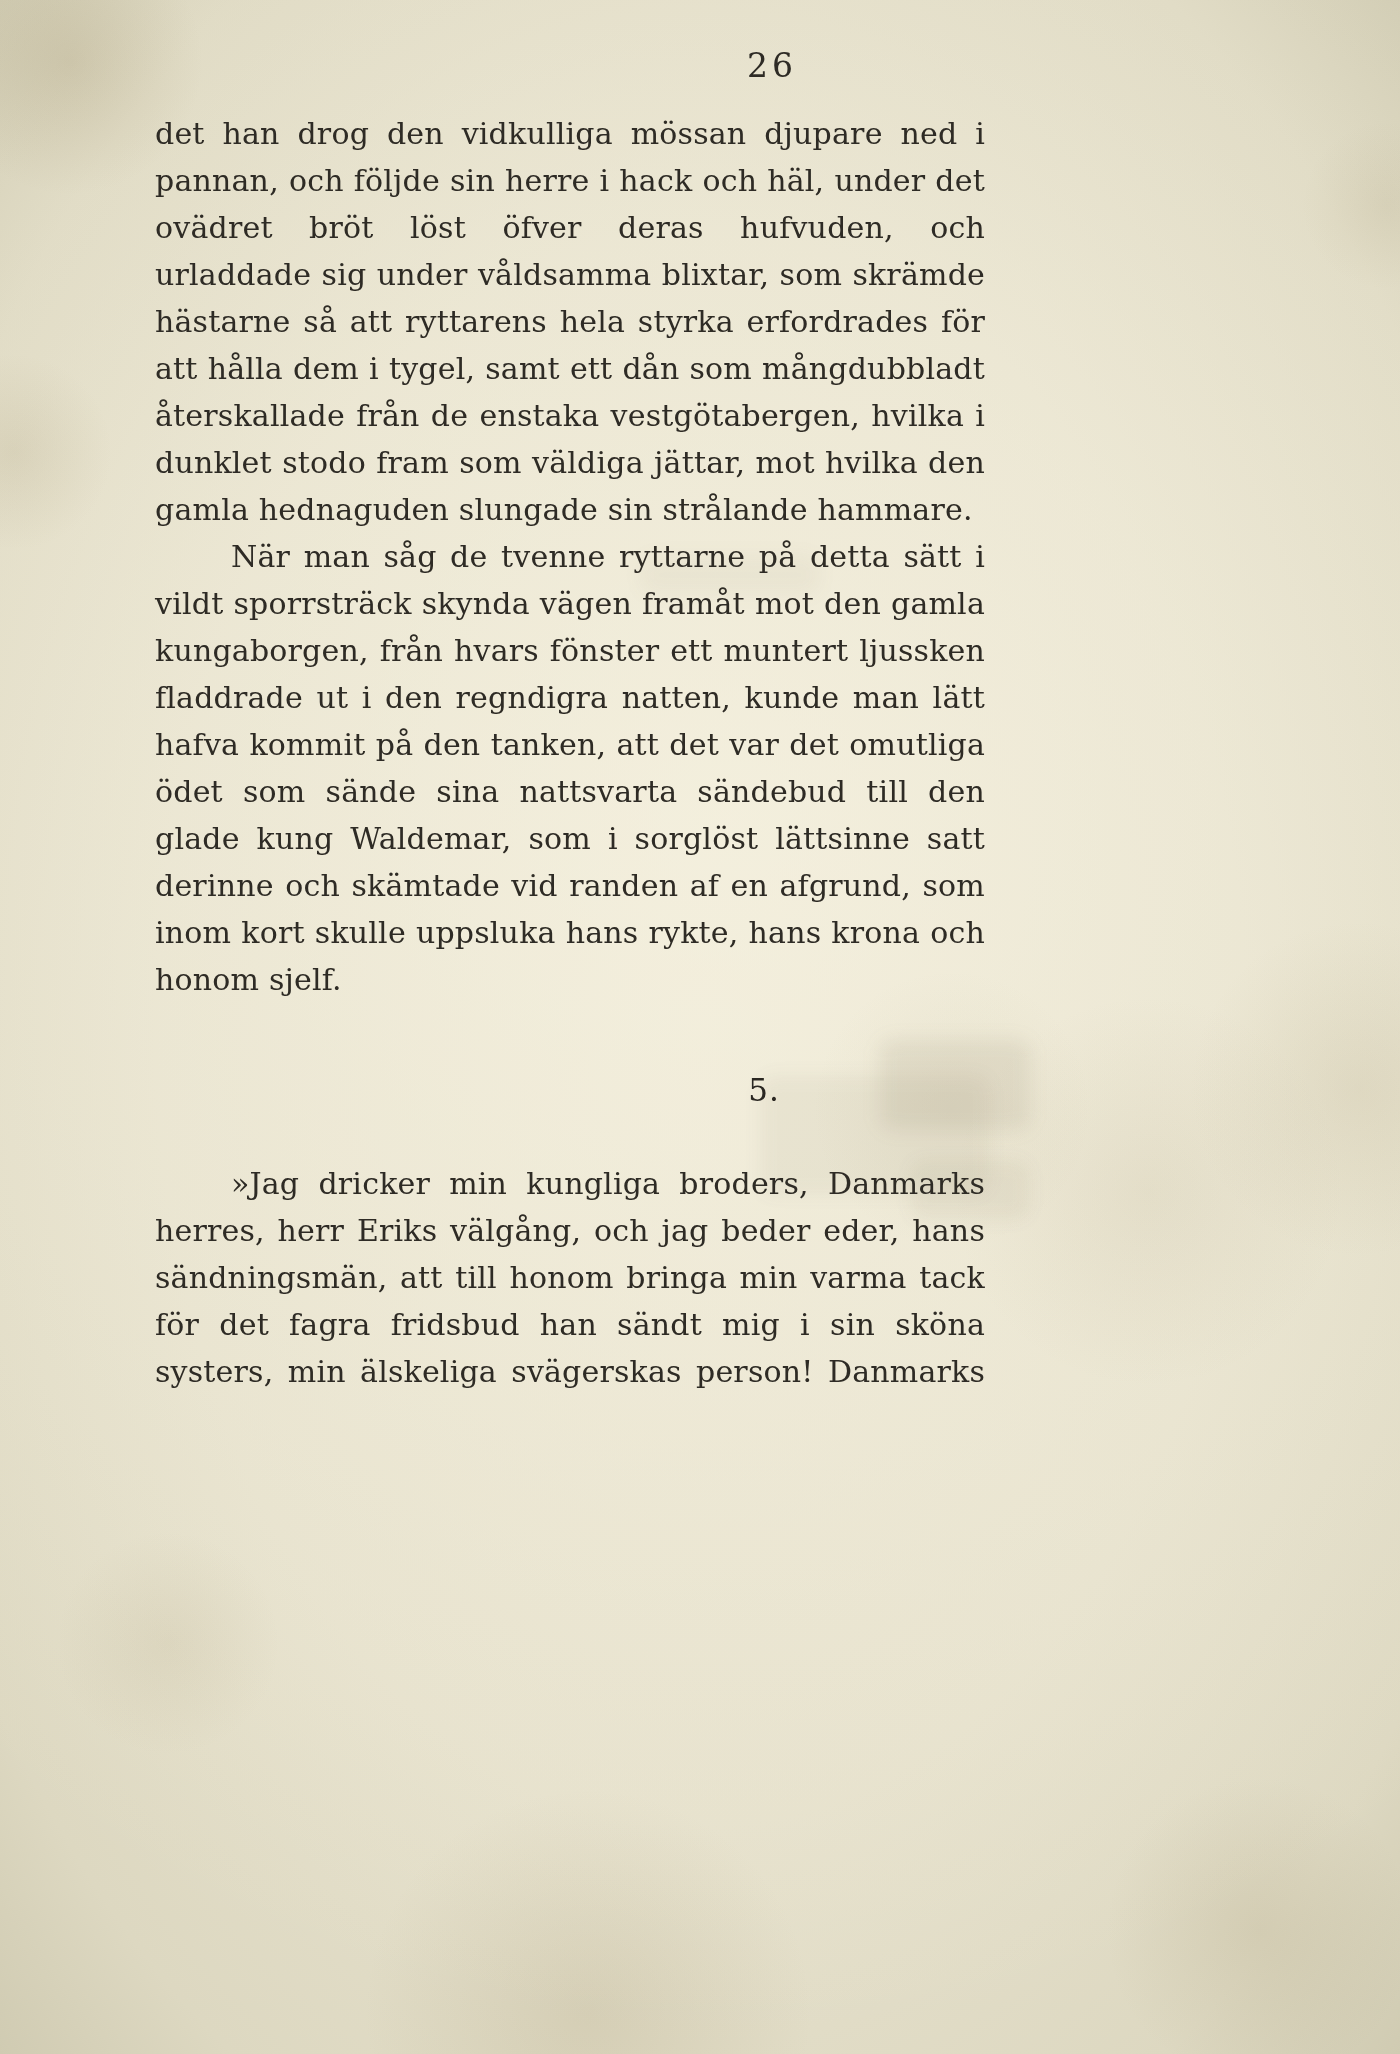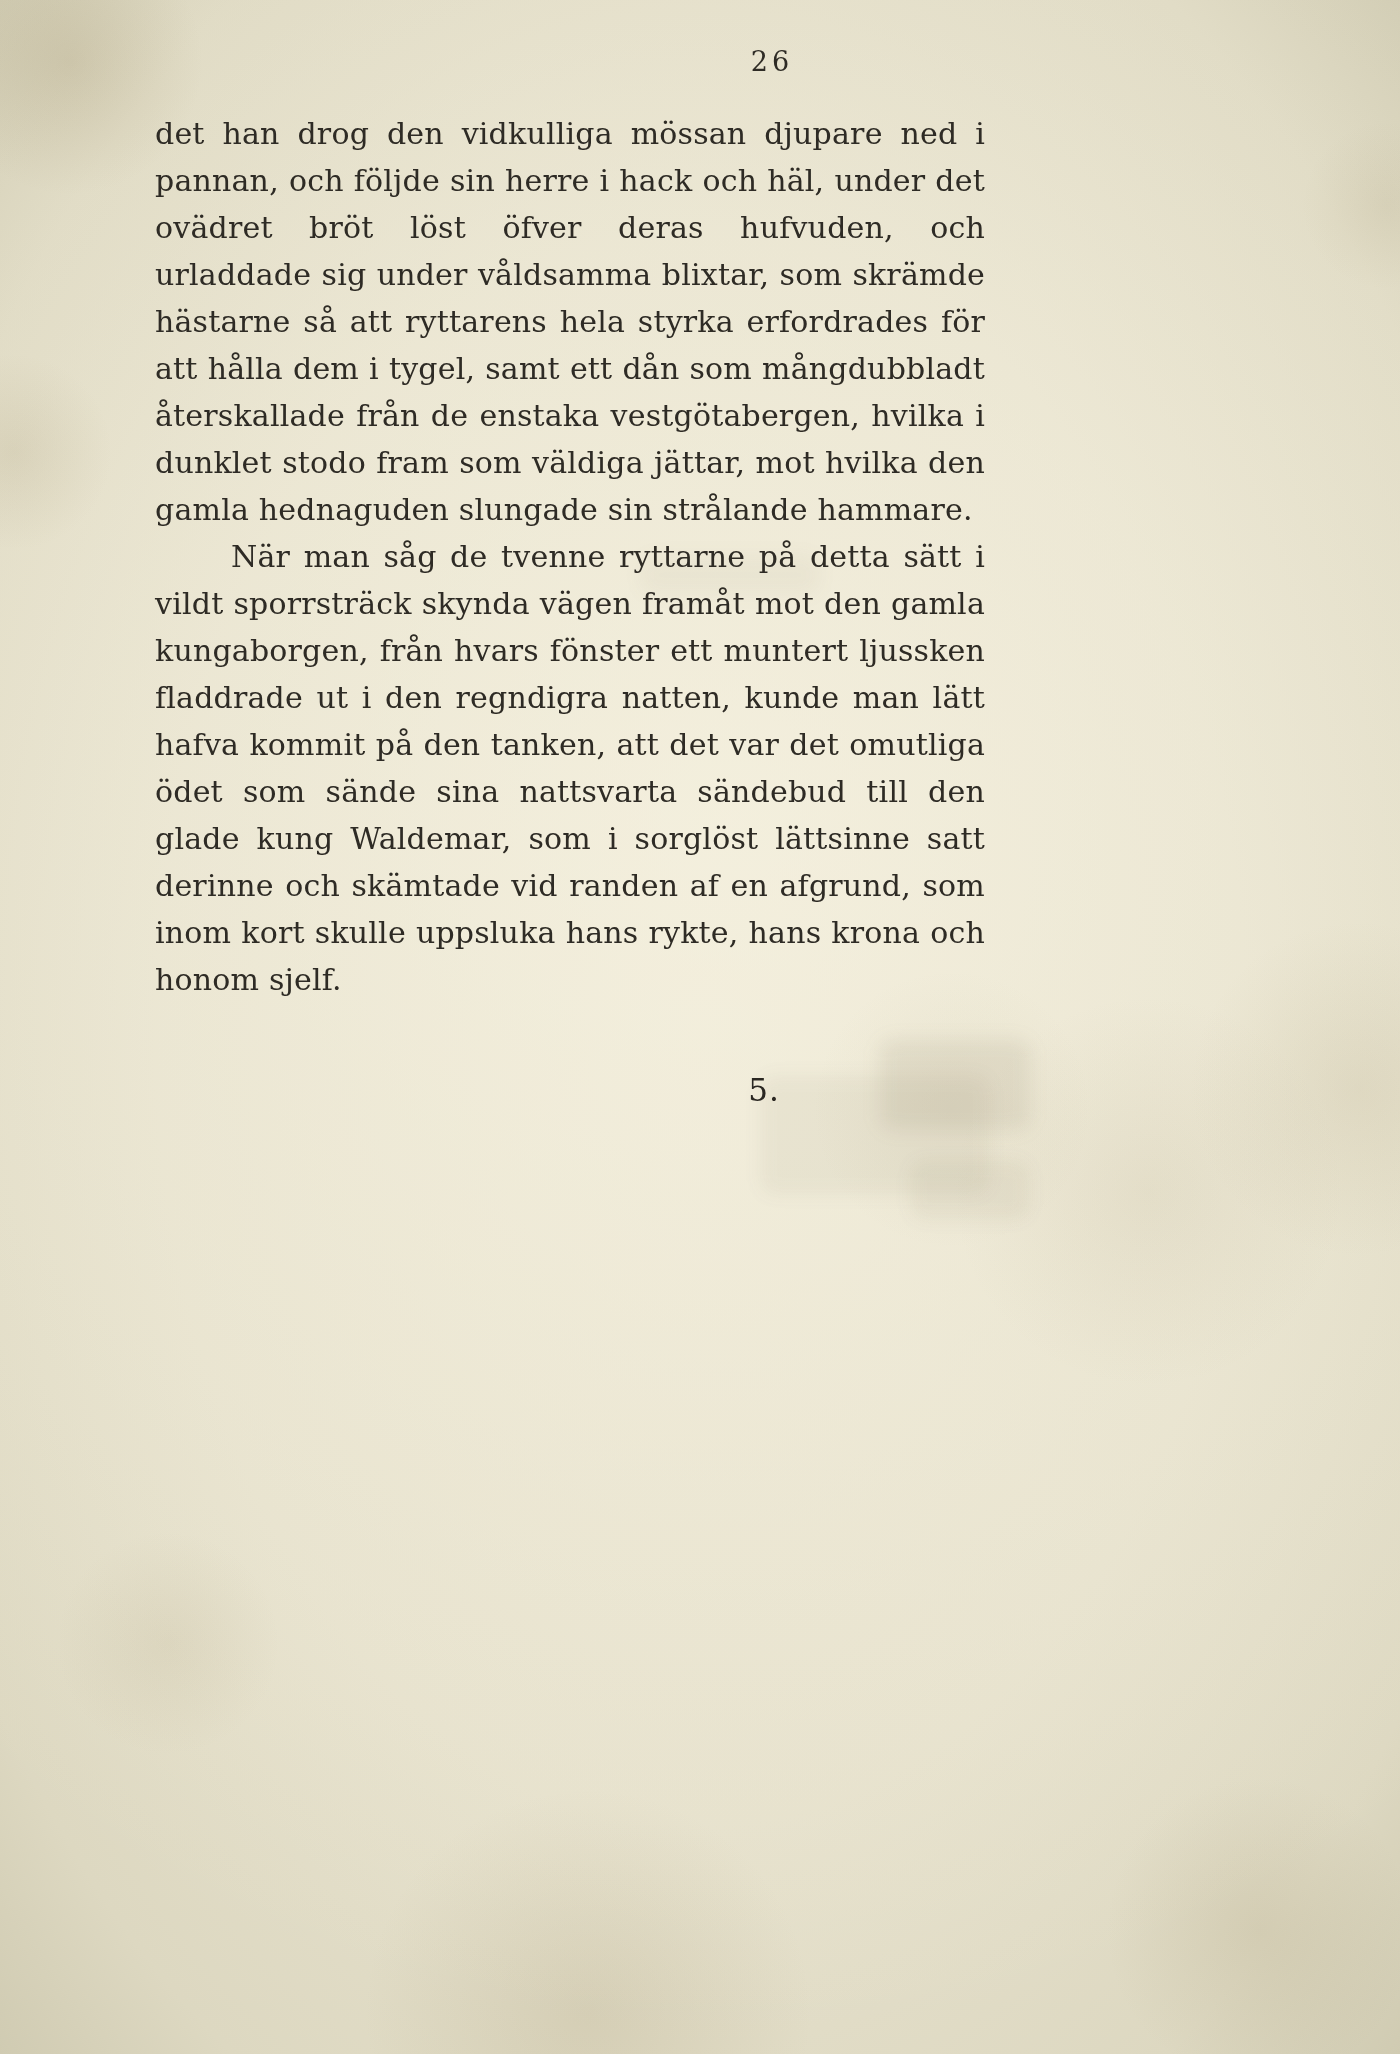--- a/index.html
+++ b/index.html
@@ -47,21 +47,21 @@
   .ghost-1 { left: 880px; top: 1040px; width: 150px; height: 90px; }
   .ghost-2 { left: 760px; top: 1075px; width: 230px; height: 120px; opacity: .7; }
   .ghost-3 { left: 910px; top: 1160px; width: 120px; height: 60px; opacity: .7; }
   .ghost-4 { left: 640px; top: 555px;  width: 180px; height: 40px; opacity: .5; }
 
   .page-number {
     position: absolute;
     top: 46px;
     left: 772px;
     transform: translateX(-50%);
-    font-size: 27px;
+    font-size: 33px;
     letter-spacing: 4px;
     color: #2e2b25;
   }
 
   .text-block {
     position: absolute;
     left: 155px;
     top: 110px;
     width: 830px;
     color: #2e2b25;
@@ -97,13 +97,14 @@
 <div class="ghost ghost-2"></div>
 <div class="ghost ghost-3"></div>
 <div class="ghost ghost-4"></div>
 
 <div class="page-number">26</div>
 
 <div class="text-block">
   <p class="continuation">det han drog den vidkulliga mössan djupare ned i pannan, och följde sin herre i hack och häl, under det ovädret bröt löst öfver deras hufvuden, och urladdade sig under våldsamma blixtar, som skrämde hästarne så att ryttarens hela styrka erfordrades för att hålla dem i tygel, samt ett dån som mångdubbladt återskallade från de enstaka vestgötabergen, hvilka i dunklet stodo fram som väldiga jättar, mot hvilka den gamla hednaguden slungade sin strålande hammare.</p>
   <p class="indent">När man såg de tvenne ryttarne på detta sätt i vildt sporrsträck skynda vägen framåt mot den gamla kungaborgen, från hvars fönster ett muntert ljussken fladdrade ut i den regndigra natten, kunde man lätt hafva kommit på den tanken, att det var det omutliga ödet som sände sina nattsvarta sändebud till den glade kung Waldemar, som i sorglöst lättsinne satt derinne och skämtade vid randen af en afgrund, som inom kort skulle uppsluka hans rykte, hans krona och honom sjelf.</p>
   <div class="section-number">5.</div>
+  <p class="indent page-break-continues">»Jag dricker min kungliga broders, Danmarks herres, herr Eriks välgång, och jag beder eder, hans sändningsmän, att till honom bringa min varma tack för det fagra fridsbud han sändt mig i sin sköna systers, min älskeliga svägerskas person! Danmarks</p>
 </div>
 
 </body></html>

